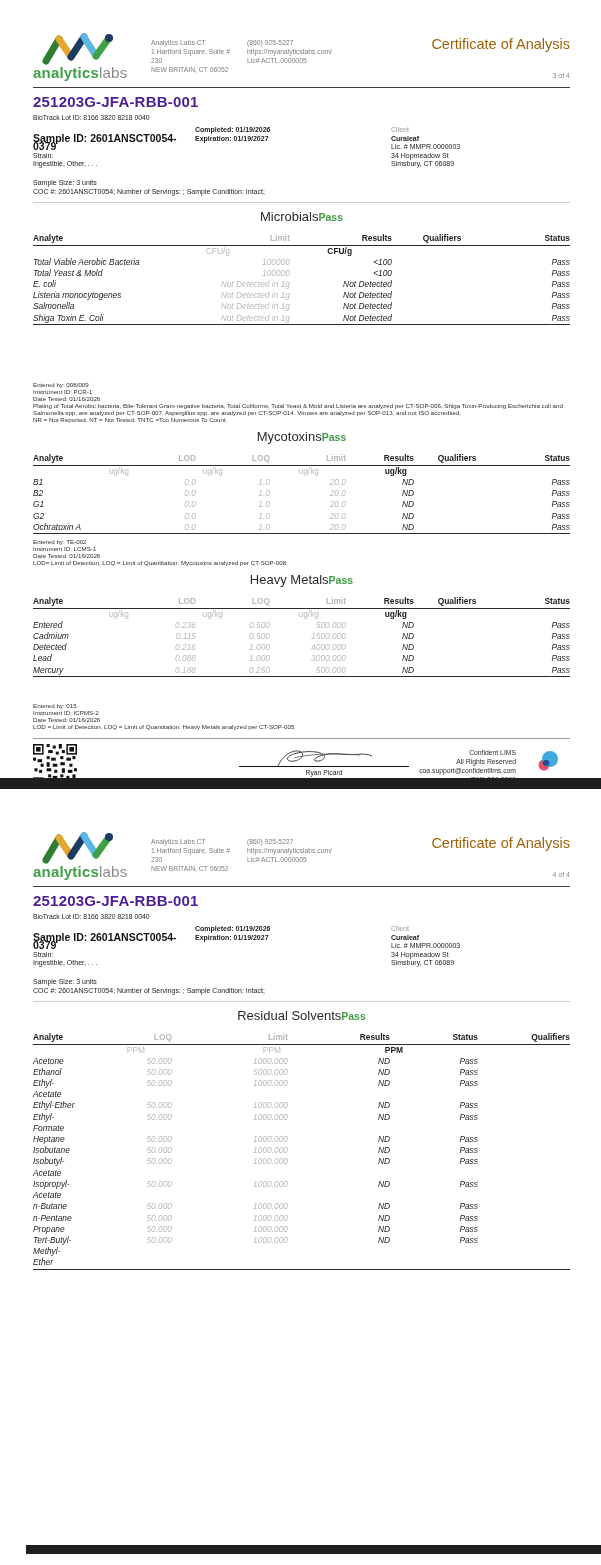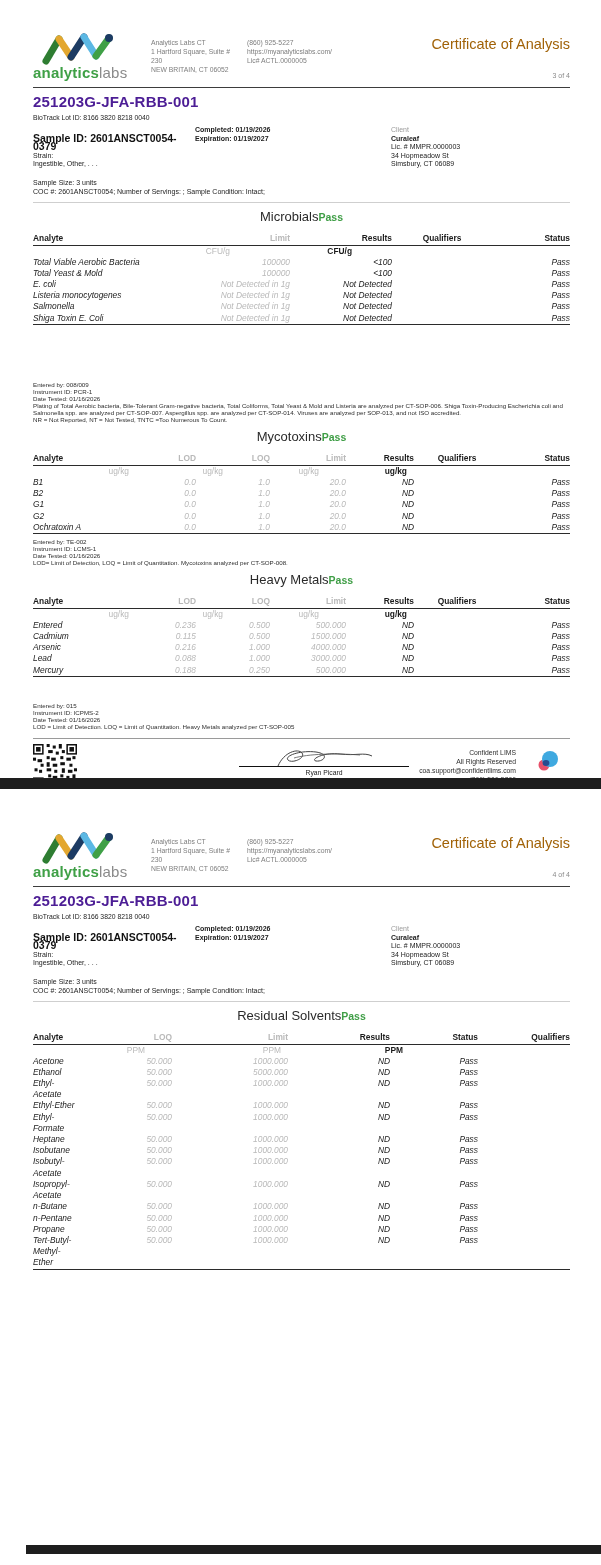--- a/index.html
+++ b/index.html
@@ -315,21 +315,21 @@
         <div class="trow">
           <span class="c-a">Cadmium</span>
           <span class="c-r mut">0.115</span>
           <span class="c-r mut">0.500</span>
           <span class="c-r mut">1500.000</span>
           <span class="c-r">ND</span>
           <span class="c-c"></span>
           <span class="c-r">Pass</span>
         </div>
         <div class="trow">
-          <span class="c-a">Arsenic</span>
+          <span class="c-a">Detected</span>
           <span class="c-r mut">0.216</span>
           <span class="c-r mut">1.000</span>
           <span class="c-r mut">4000.000</span>
           <span class="c-r">ND</span>
           <span class="c-c"></span>
           <span class="c-r">Pass</span>
         </div>
         <div class="trow">
           <span class="c-a">Lead</span>
           <span class="c-r mut">0.088</span>

